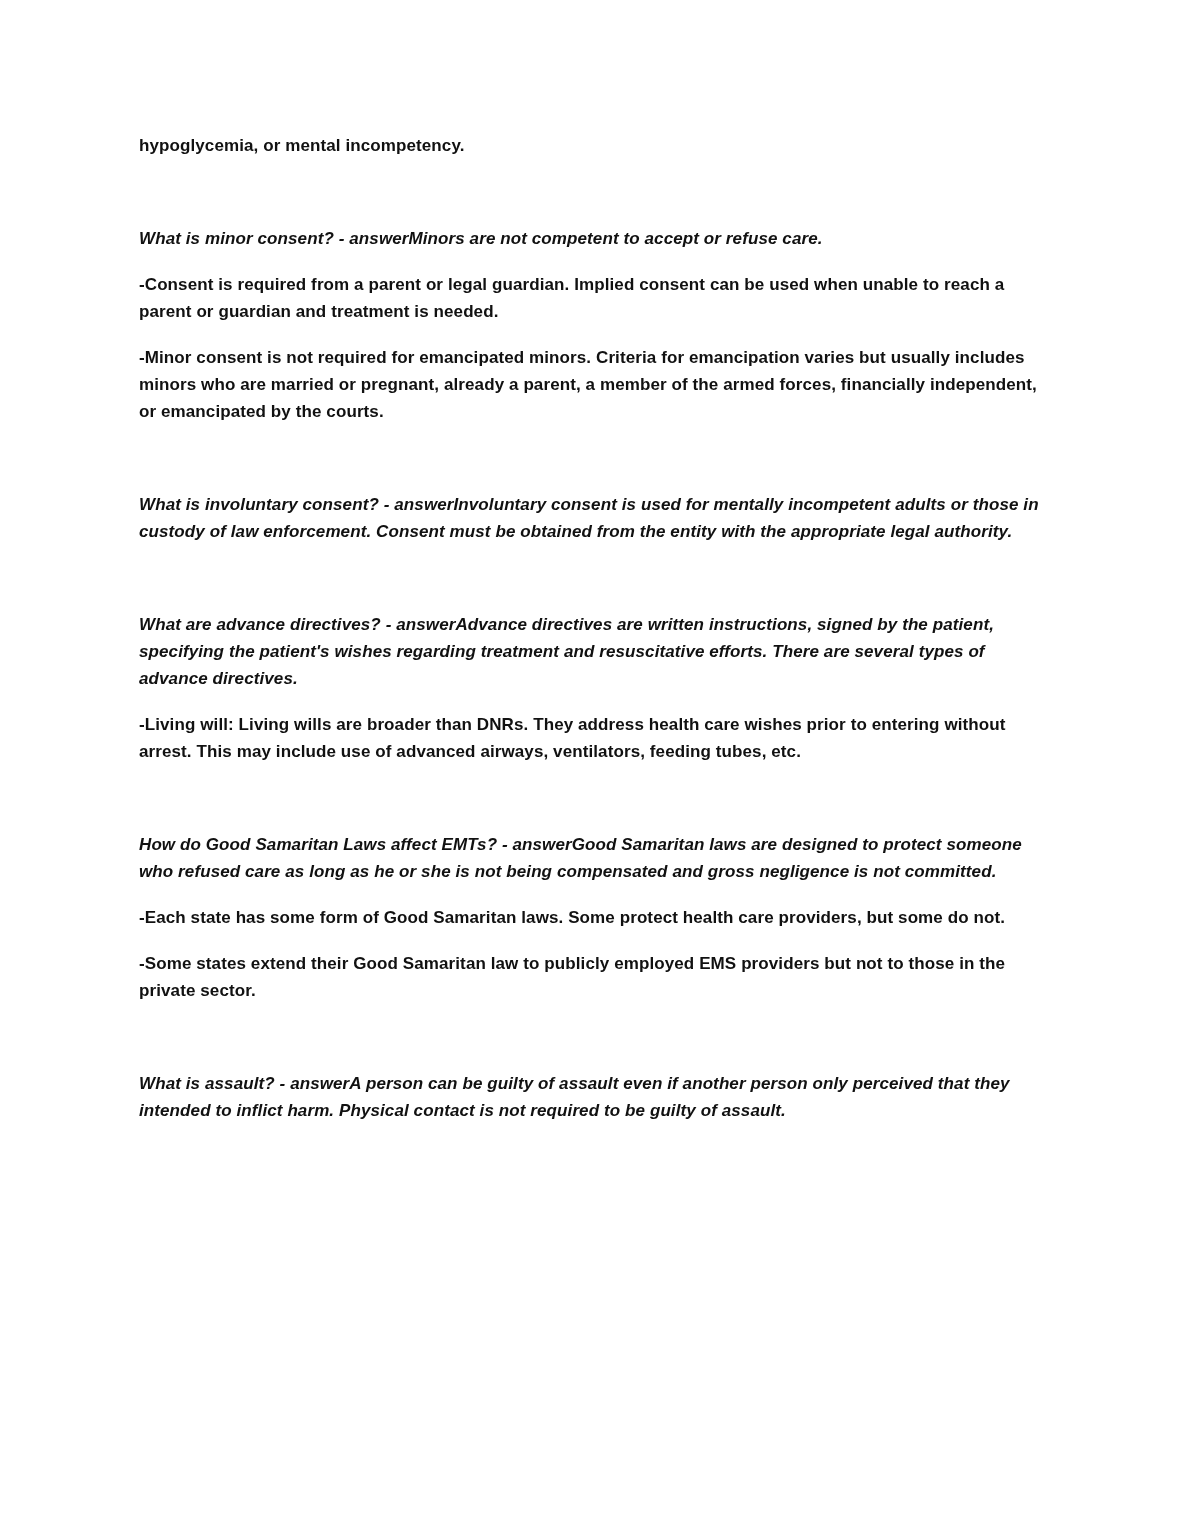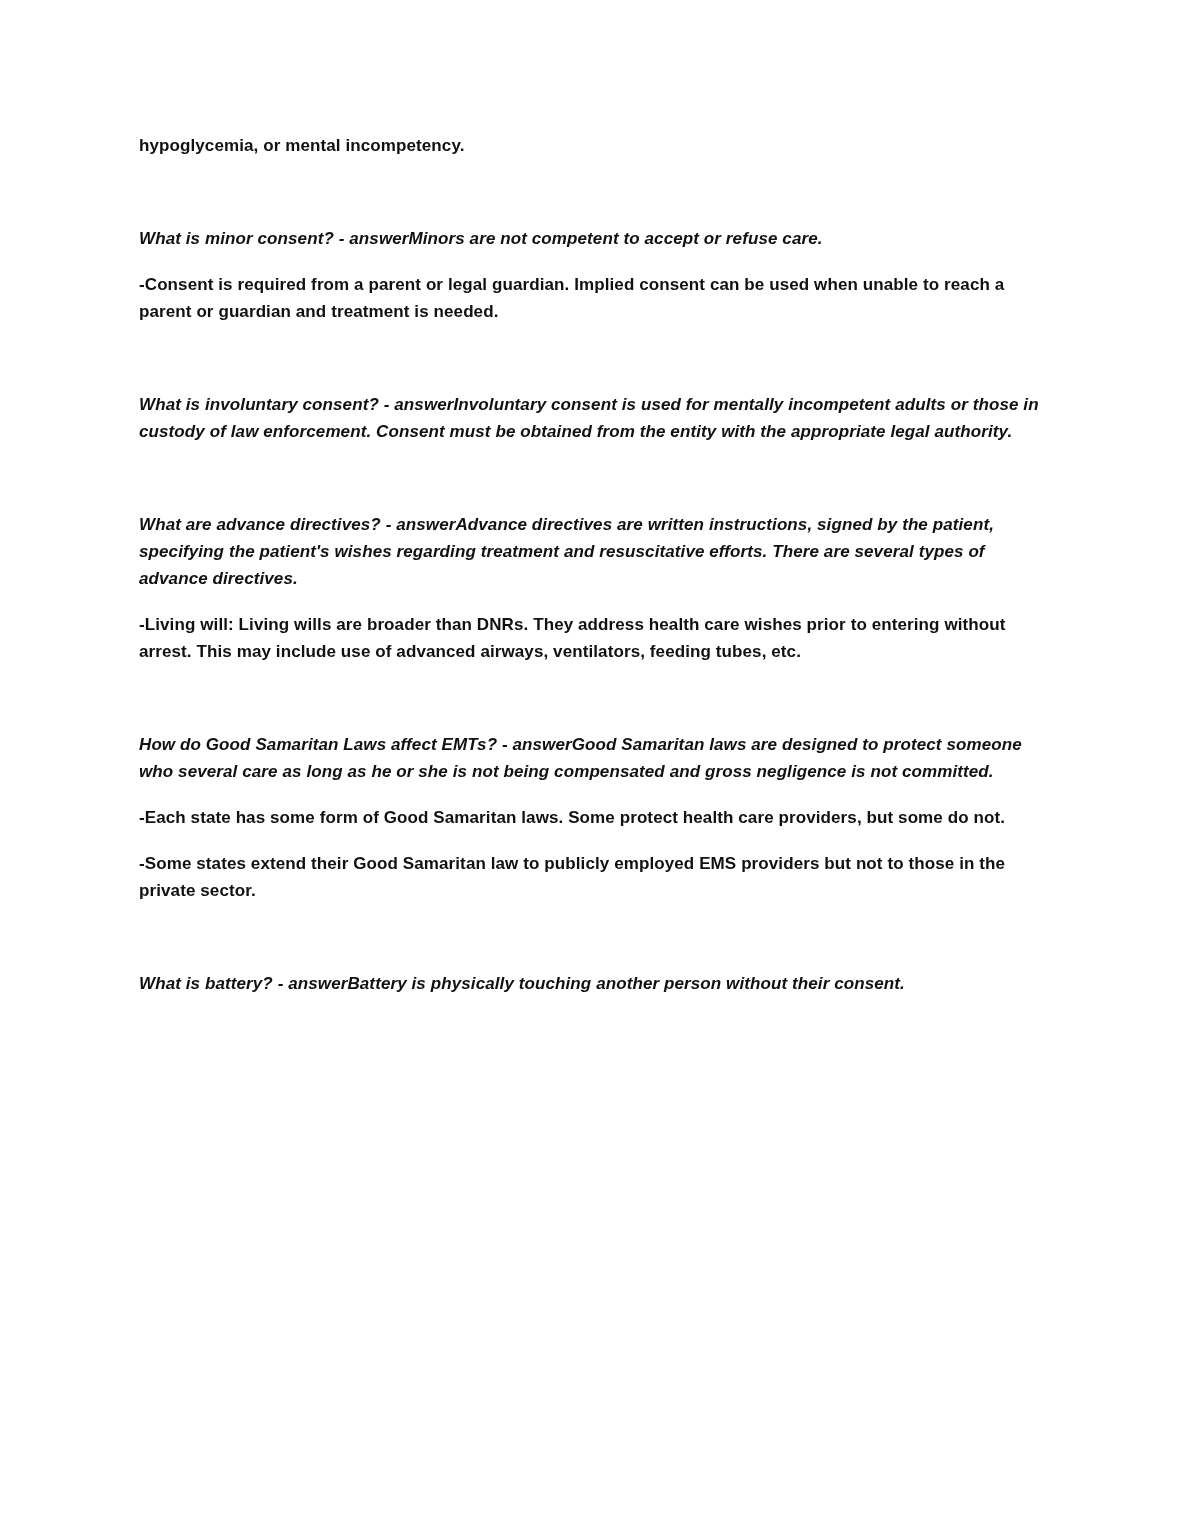--- a/index.html
+++ b/index.html
@@ -38,21 +38,22 @@
   }
 </style>
 </head>
 <body>
 
 <div class="page" style="background: rgb(255, 255, 255);">
   <div class="doc-body" style="color: rgb(17, 17, 17);">
       <p class="para">hypoglycemia, or mental incompetency.</p>
       <p class="para section-start">What is minor consent? - answerMinors are not competent to accept or refuse care.</p>
       <p class="para">-Consent is required from a parent or legal guardian. Implied consent can be used when unable to reach a parent or guardian and treatment is needed.</p>
+      <p class="para">-Minor consent is not required for emancipated minors. Criteria for emancipation varies but usually includes minors who are married or pregnant, already a parent, a member of the armed forces, financially independent, or emancipated by the courts.</p>
       <p class="para section-start">What is involuntary consent? - answerInvoluntary consent is used for mentally incompetent adults or those in custody of law enforcement. Consent must be obtained from the entity with the appropriate legal authority.</p>
       <p class="para section-start">What are advance directives? - answerAdvance directives are written instructions, signed by the patient, specifying the patient's wishes regarding treatment and resuscitative efforts. There are several types of advance directives.</p>
       <p class="para">-Living will: Living wills are broader than DNRs. They address health care wishes prior to entering without arrest. This may include use of advanced airways, ventilators, feeding tubes, etc.</p>
-      <p class="para section-start">How do Good Samaritan Laws affect EMTs? - answerGood Samaritan laws are designed to protect someone who several care as long as he or she is not being compensated and gross negligence is not committed.</p>
+      <p class="para section-start">How do Good Samaritan Laws affect EMTs? - answerGood Samaritan laws are designed to protect someone who refused care as long as he or she is not being compensated and gross negligence is not committed.</p>
       <p class="para">-Each state has some form of Good Samaritan laws. Some protect health care providers, but some do not.</p>
       <p class="para">-Some states extend their Good Samaritan law to publicly employed EMS providers but not to those in the private sector.</p>
-      <p class="para section-start">What is battery? - answerBattery is physically touching another person without their consent.</p>
+      <p class="para section-start">What is assault? - answerA person can be guilty of assault even if another person only perceived that they intended to inflict harm. Physical contact is not required to be guilty of assault.</p>
     </div>
 </div>
 
 </body></html>

